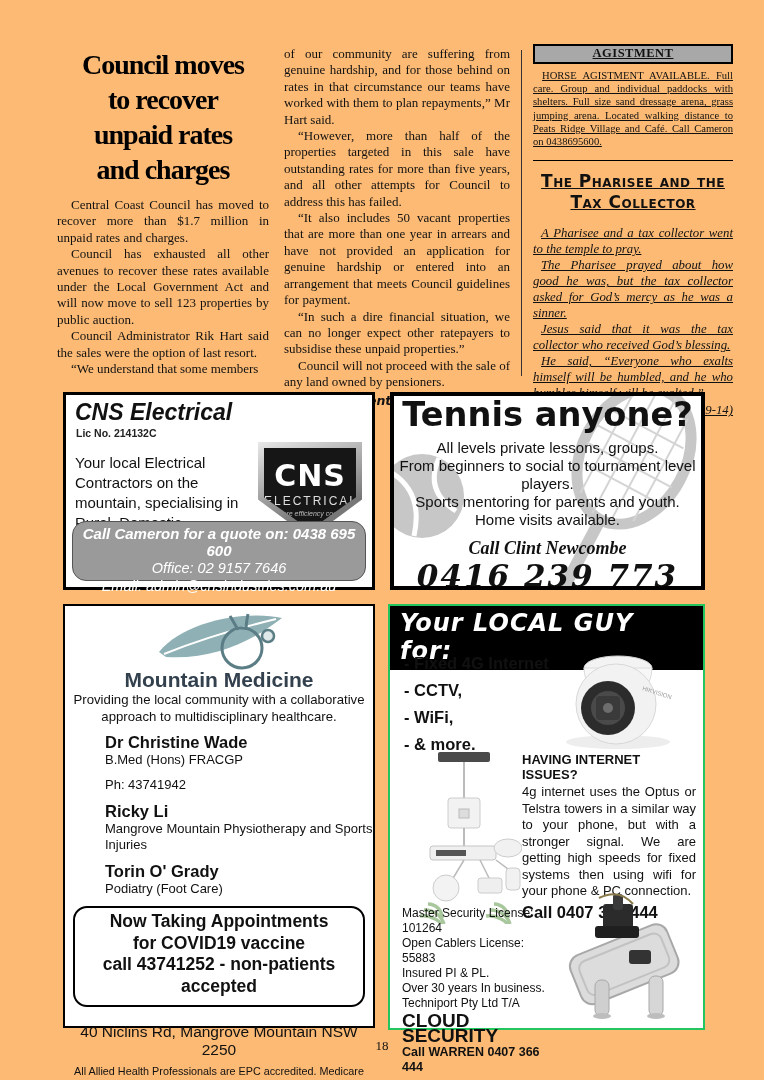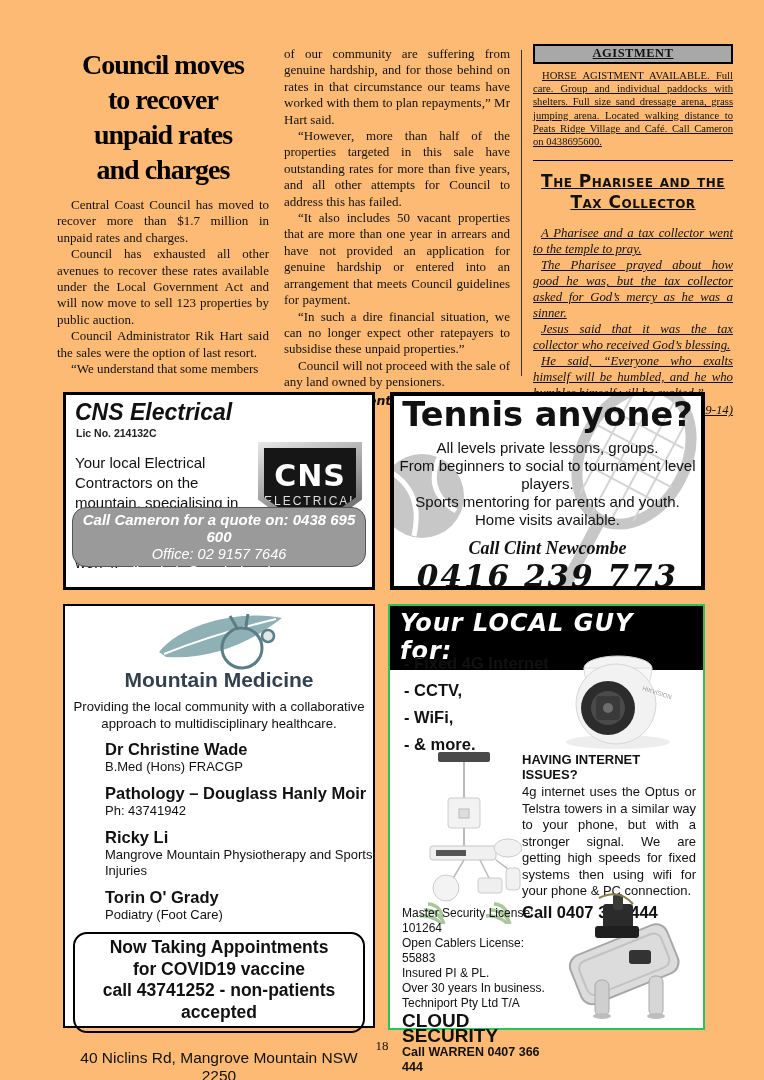--- a/index.html
+++ b/index.html
@@ -49,21 +49,21 @@
     background:linear-gradient(160deg,#e8e8e8,#777 70%);
     clip-path:polygon(0 0,100% 0,100% 60%,50% 100%,0 60%);margin-top:44px; }
   .shield-inner { position:absolute; left:6px; top:6px; right:6px; bottom:8px;
     background:#161616; clip-path:polygon(0 0,100% 0,100% 60%,50% 100%,0 60%);
     text-align:center; color:#fff; }
   .shield-cns { font-family:"DejaVu Sans", sans-serif; font-weight:bold; font-size:30px;
     letter-spacing:1px; margin-top:10px; }
   .shield-sub { font-size:12px; letter-spacing:2px; color:#ddd; margin-top:1px; }
   .shield-tag { font-style:italic; font-size:7px; color:#bbb; margin-top:2px; }
   .shield-stars { font-size:10px; letter-spacing:3px; margin-top:2px; color:#fff; }
-  .cns-contact { position:absolute; left:6px; right:6px; bottom:20px; height:60px;
+  .cns-contact { position:absolute; left:6px; right:6px; bottom:6px; height:60px;
     background:#9a9a9a; border:1px solid #555; border-radius:14px; text-align:center;
     color:#fff; font-style:italic; padding-top:3px; }
   .cns-contact .l1 { font-weight:bold; font-size:15px; }
   .cns-contact .l2, .cns-contact .l3 { font-size:14.5px; line-height:18px; }
 
   
   .tennis { position:absolute; left:390px; top:392px; width:315px; height:198px;
     border:4px solid #000; background:#fff; text-align:center;
     font-family:"Liberation Sans", sans-serif; overflow:hidden; }
   .tennis-art { position:absolute; inset:0; z-index:0; }
@@ -75,21 +75,21 @@
   .tennis-contact { margin-top:9px; font-family:"Liberation Serif", serif;
     font-weight:bold; font-style:italic; font-size:18px; }
   .tennis-phone { font-family:"DejaVu Serif", serif; font-weight:bold; font-style:italic;
     font-size:31px; line-height:34px; letter-spacing:2px; }
 
   
   .med { position:absolute; left:63px; top:604px; width:312px; height:424px;
     border:2px solid #000; background:#fff; font-family:"Liberation Sans", sans-serif; }
   .med-logo { display:block; margin:4px auto 0 auto; }
   .med-brand { text-align:center; font-weight:bold; font-size:21px; color:#33404e; margin-top:-4px; }
-  .med-tagline { text-align:center; font-size:13.2px; line-height:16.5px; margin-top:7px; }
+  .med-tagline { text-align:center; font-size:13.2px; line-height:16.5px; }
   .med-entries { margin:8px 0 0 40px; }
   .med-entry { margin-bottom:9px; }
   .med-entry .nm { font-weight:bold; font-size:16.5px; line-height:19px; }
   .med-entry .dt { font-size:13px; line-height:16px; }
   .med-notice { margin:2px 8px 0 8px; border:2.5px solid #000; border-radius:14px;
     text-align:center; font-weight:bold; font-size:17.5px; line-height:21.5px; padding:3px 0 8px 0; }
   .med-address { text-align:center; font-size:15.5px; margin-top:16px; }
   .med-foot { text-align:center; font-size:10.8px; line-height:13.5px; margin-top:6px; padding:0 6px; }
 
   
@@ -231,21 +231,20 @@
       <path d="M86,6 q6,10 8,14 M104,4 q-2,10 -2,16" stroke="#5b7d85" stroke-width="3" fill="none"></path>
     </svg>
     <div class="med-brand">Mountain Medicine</div>
     <div class="med-tagline">Providing the local community with a collaborative approach to multidisciplinary healthcare.</div>
     <div class="med-entries">
       <div class="med-entry">
         <div class="nm">Dr Christine Wade</div>
         <div class="dt">B.Med (Hons) FRACGP</div>
       </div>
       <div class="med-entry">
-        <div class="nm">Pathology – Douglass Hanly Moir</div>
         <div class="dt">Ph: 43741942</div>
       </div>
       <div class="med-entry">
         <div class="nm">Ricky Li</div>
         <div class="dt">Mangrove Mountain Physiotherapy and Sports Injuries</div>
       </div>
       <div class="med-entry">
         <div class="nm">Torin O' Grady</div>
         <div class="dt">Podiatry (Foot Care)</div>
       </div>

